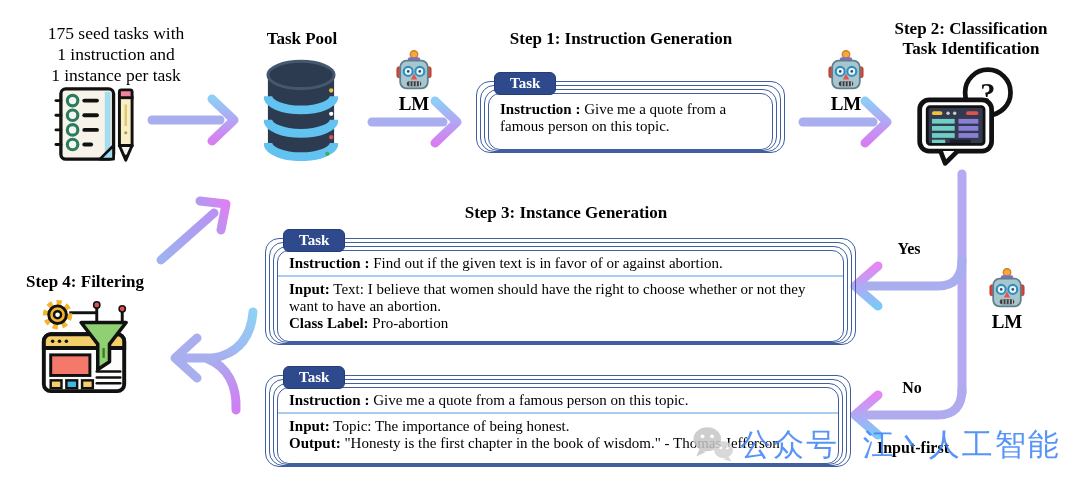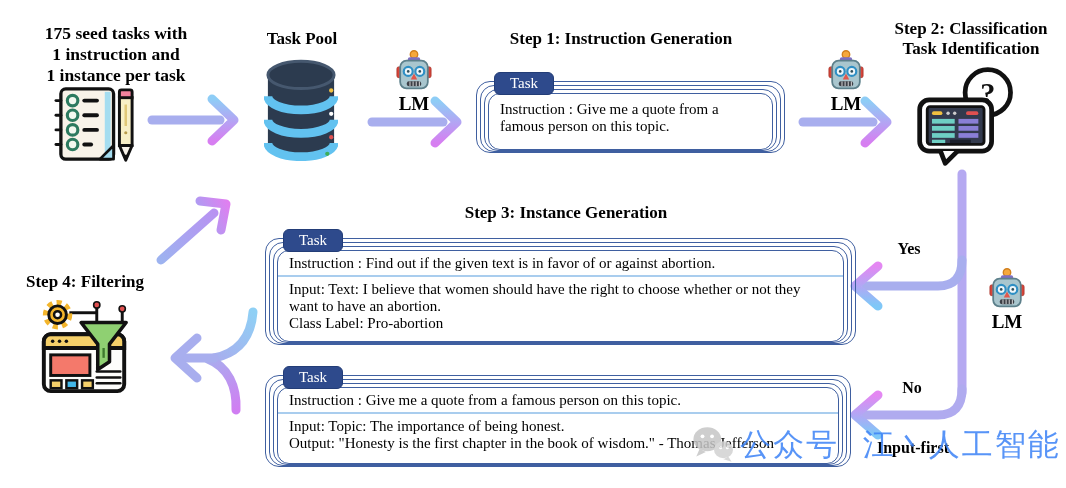--- a/index.html
+++ b/index.html
@@ -2,43 +2,43 @@
 <html><head>
 <meta charset="utf-8">
 <style>
   html,body{margin:0;padding:0;background:#fff;}
   .canvas{
     position:relative;width:1066px;height:488px;background:#ffffff;overflow:hidden;
     font-family:"Liberation Serif","DejaVu Serif",serif;color:#000;
   }
   .overlay{position:absolute;left:0;top:0;width:1066px;height:488px;z-index:1;pointer-events:none;}
   .title{position:absolute;font-weight:bold;font-size:17px;line-height:20px;text-align:center;z-index:2;}
-  .seedtext{position:absolute;font-weight:bold;font-size:17.5px;line-height:21px;text-align:center;z-index:2;}
+  .seedtext{position:absolute;font-weight:normal;font-size:17.5px;line-height:21px;text-align:center;z-index:2;}
   .blabel{position:absolute;font-weight:bold;font-size:16px;text-align:center;z-index:3;}
   .lmgroup{position:absolute;width:44px;text-align:center;z-index:2;}
   .lmgroup .lm{font-weight:bold;font-size:19px;margin-top:-2px;}
   .icon{position:absolute;z-index:2;}
   
   .taskcard{position:absolute;z-index:2;}
   .taskcard .layer{position:absolute;border:1.4px solid #3f5fa0;border-radius:14px;background:transparent;}
   .layer.l1{left:-4px;top:-4px;right:-4px;bottom:-1px;}
   .layer.l2{left:-8px;top:-8px;right:-8px;bottom:-2px;}
   .layer.l3{left:-12px;top:-12px;right:-12px;bottom:-3px;}
   .taskcard .body{
     position:absolute;left:0;top:0;right:0;bottom:0;background:#fff;
     border:1.7px solid #3f5fa0;border-radius:12px;padding:4px 11px 4px 11px;
     font-size:15px;line-height:17px;z-index:2;
   }
   .taskcard .tab{
     position:absolute;top:-21px;left:6px;z-index:4;background:#2e4a8c;color:#fff;
     border:1px solid #233d77;border-radius:6px;padding:2px 15px 3px 15px;
-    font-weight:normal;font-size:15px;line-height:16px;
+    font-weight:bold;font-size:15px;line-height:16px;
   }
   .divider{height:2px;background:#a9cdee;margin:3px -11px 4px -11px;}
-  .b{font-weight:normal;}
+  .b{font-weight:bold;}
   .watermark{
     position:absolute;left:692px;top:421px;z-index:50;display:flex;align-items:center;
     color:#3b82f6;opacity:.85;font-size:31px;line-height:46px;letter-spacing:2px;
     font-family:"DejaVu Sans","Liberation Sans",sans-serif;pointer-events:none;white-space:pre;
   }
   .watermark svg{margin-right:6px;flex:none;}
 </style>
 </head>
 <body>
 

